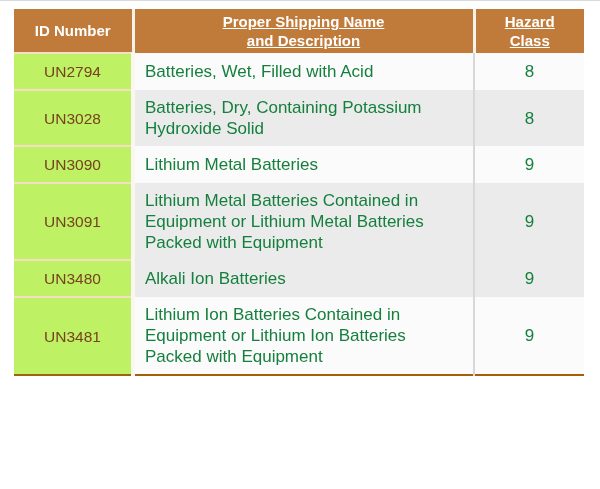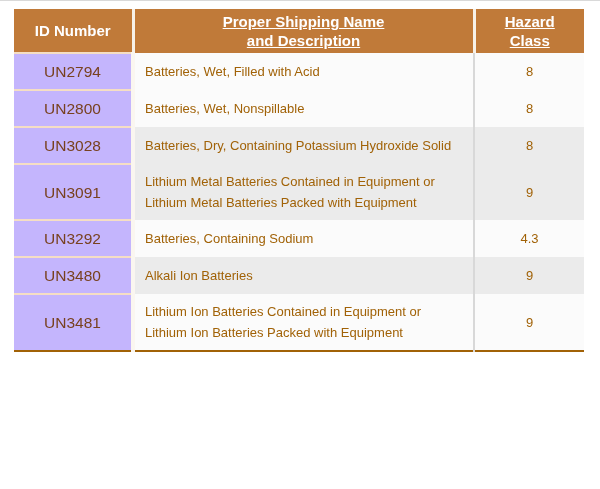--- a/index.html
+++ b/index.html
@@ -38,27 +38,27 @@
   }
   th + th { border-left: 3px solid #f7f1e8; text-decoration: underline; }
 
   tr.odd  { background: #fbfbfb; }
   tr.even { background: #ebebeb; }
 
   td {
     height: 37px;
     box-sizing: border-box;
     vertical-align: middle;
-    font-size: 13px;
+    font-size: 17px;
     line-height: 21px;
-    color: #a16207;
+    color: #15803d;
     padding: 7px 6px;
   }
   td:nth-child(1) {
-    background: #c4b5fd;
+    background: #bef264;
     color: #78411f;
     font-size: 15.5px;
     text-align: center;
     border-top: 2px solid #f5dec4;
   }
   td:nth-child(2) {
     text-align: left;
     padding-left: 10px;
     padding-right: 14px;
     border-left: 4px solid #faf6f0;
@@ -85,39 +85,34 @@
       <th>Hazard
 Class</th>
     </tr>
   </thead>
   <tbody>
       <tr class="odd">
         <td>UN2794</td>
         <td>Batteries, Wet, Filled with Acid</td>
         <td>8</td>
       </tr>
-      <tr class="odd">
-        <td>UN2800</td>
-        <td>Batteries, Wet, Nonspillable</td>
-        <td>8</td>
-      </tr>
       <tr class="even">
         <td>UN3028</td>
         <td>Batteries, Dry, Containing Potassium Hydroxide Solid</td>
         <td>8</td>
       </tr>
+      <tr class="odd">
+        <td>UN3090</td>
+        <td>Lithium Metal Batteries</td>
+        <td>9</td>
+      </tr>
       <tr class="even">
         <td>UN3091</td>
         <td>Lithium Metal Batteries Contained in Equipment or Lithium Metal Batteries Packed with Equipment</td>
         <td>9</td>
-      </tr>
-      <tr class="odd">
-        <td>UN3292</td>
-        <td>Batteries, Containing Sodium</td>
-        <td>4.3</td>
       </tr>
       <tr class="even">
         <td>UN3480</td>
         <td>Alkali Ion Batteries</td>
         <td>9</td>
       </tr>
       <tr class="odd">
         <td>UN3481</td>
         <td>Lithium Ion Batteries Contained in Equipment or Lithium Ion Batteries Packed with Equipment</td>
         <td>9</td>

